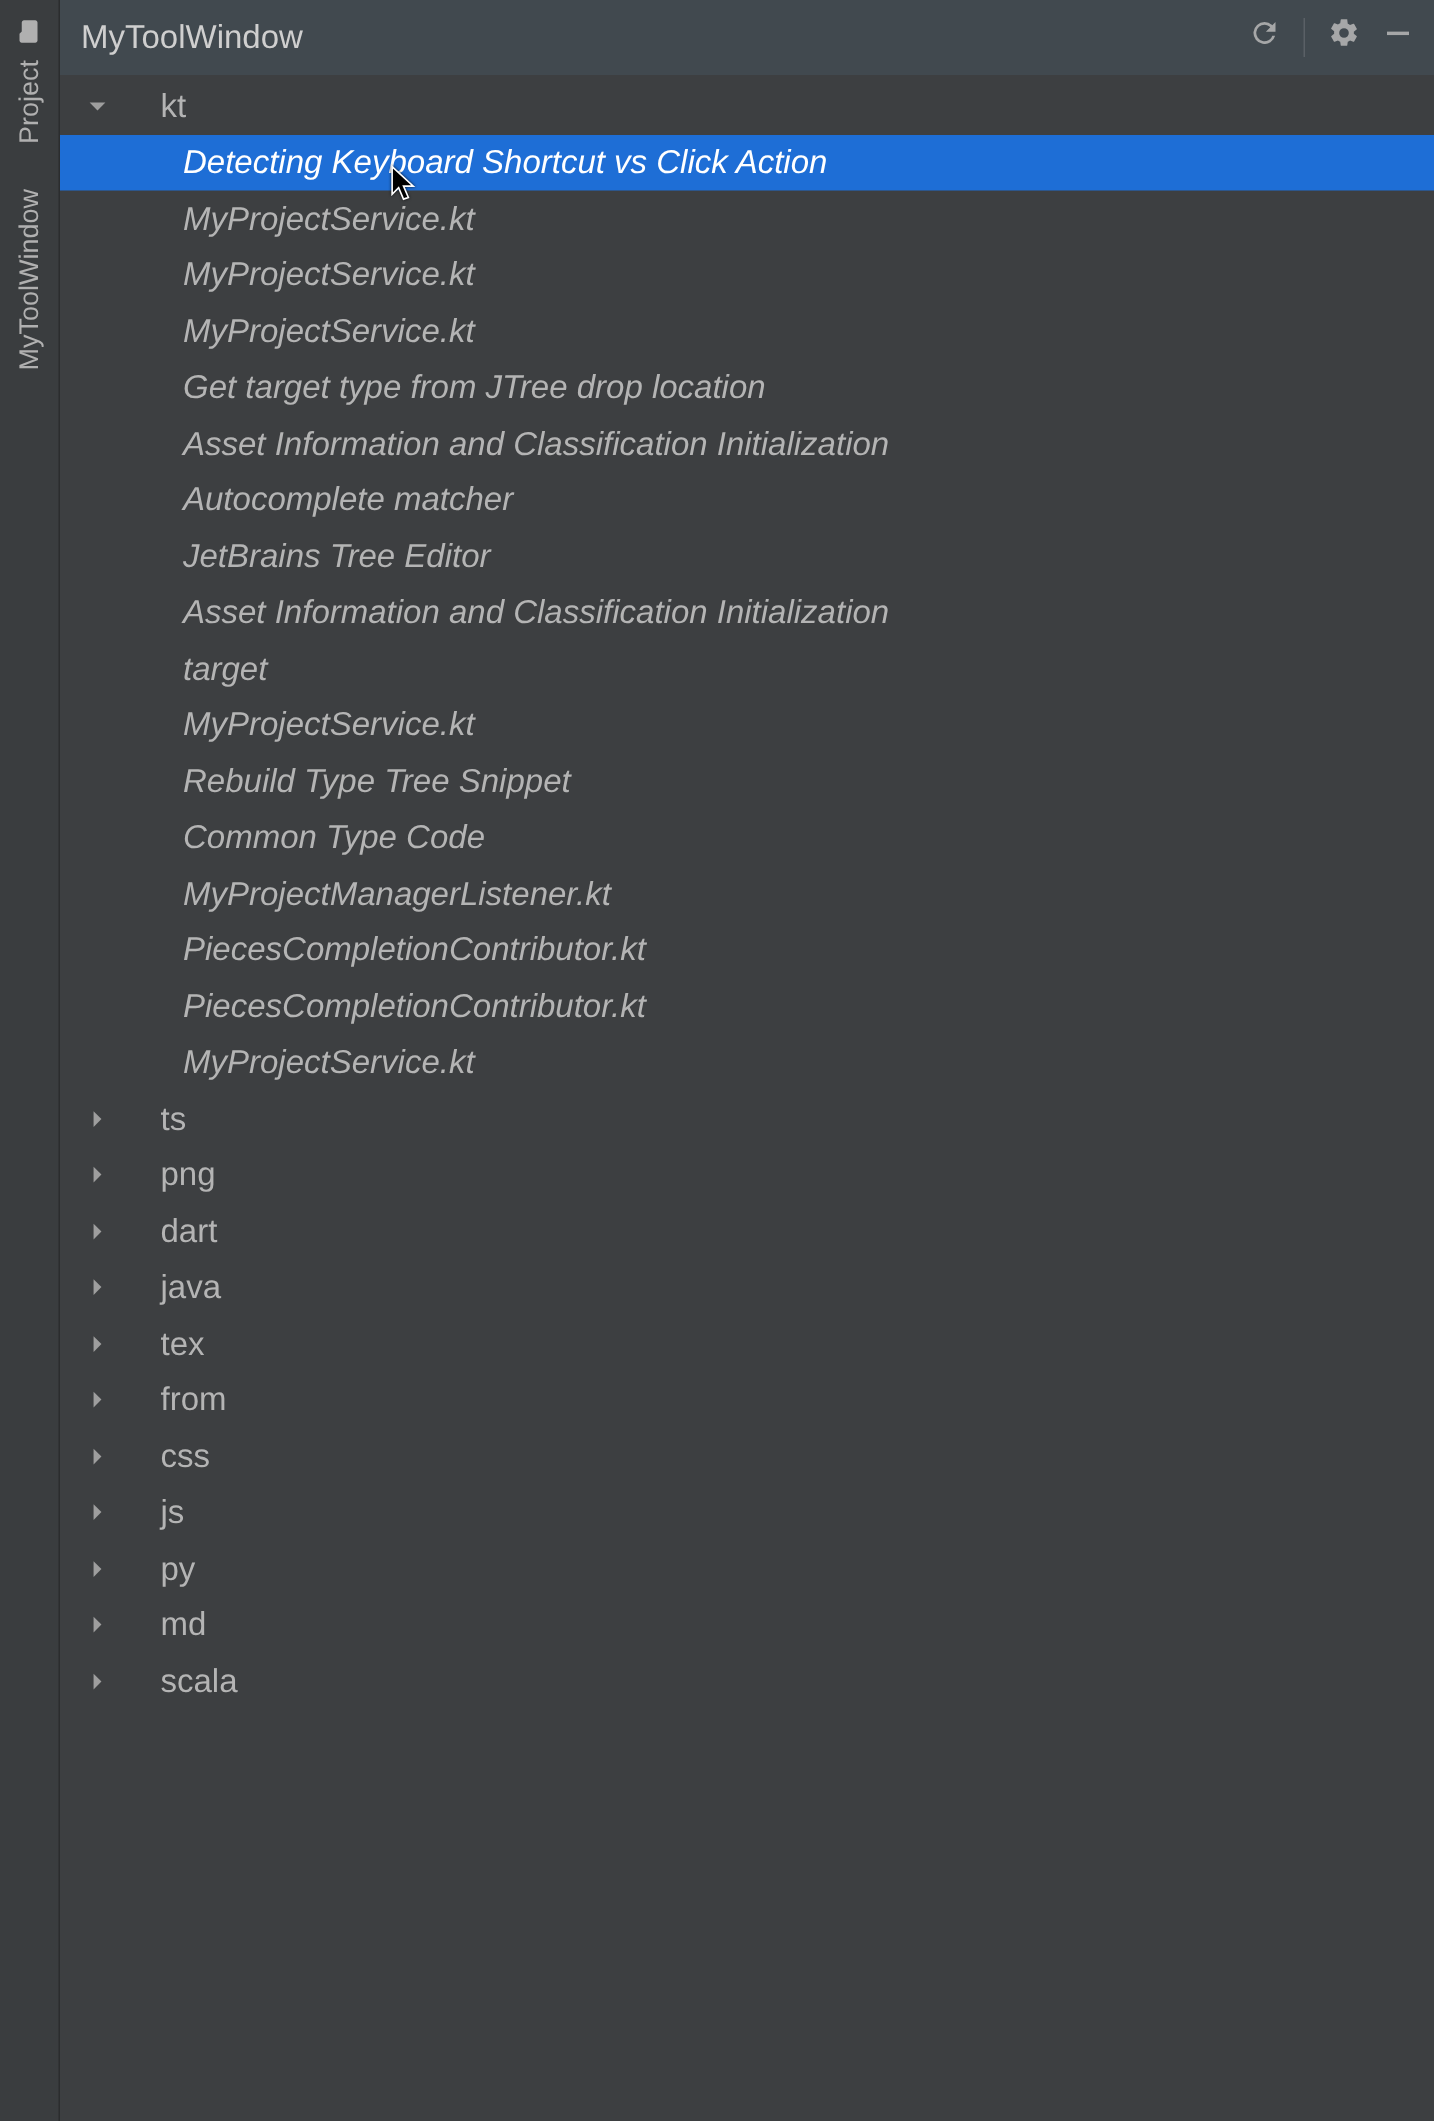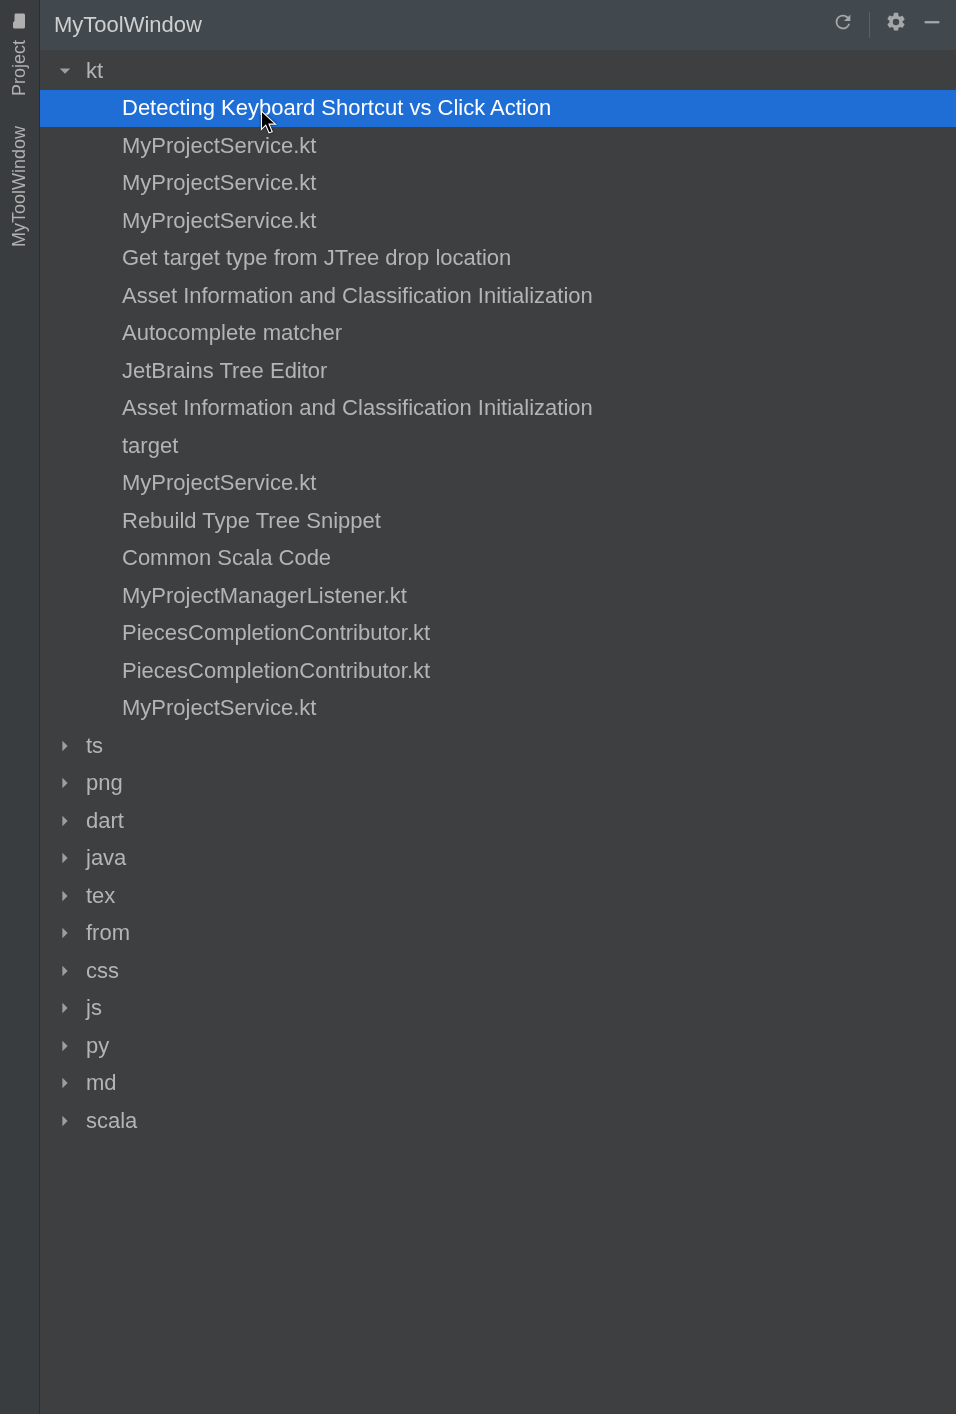--- a/index.html
+++ b/index.html
@@ -103,23 +103,25 @@
       color: #b4b4b4;
       cursor: pointer;
       padding-left: 14px;
       white-space: nowrap;
     }
     .tree-row.level0 {
       padding-left: 14px;
     }
     .tree-row.level1 {
       padding-left: 82px;
+      font-style: italic;
     }
     .tree-row.has-chevron.level0 {
       padding-left: 14px;
+      gap: 21px;
     }
     .tree-row.selected {
       background: #1e6ed6;
       color: #ffffff;
     }
     .chevron {
       width: 22px;
       height: 22px;
       display: inline-flex;
       align-items: center;
@@ -228,21 +230,21 @@
       <div class="tree-row level1">
         <span>target</span>
       </div>
       <div class="tree-row level1">
         <span>MyProjectService.kt</span>
       </div>
       <div class="tree-row level1">
         <span>Rebuild Type Tree Snippet</span>
       </div>
       <div class="tree-row level1">
-        <span>Common Scala Code</span>
+        <span>Common Type Code</span>
       </div>
       <div class="tree-row level1">
         <span>MyProjectManagerListener.kt</span>
       </div>
       <div class="tree-row level1">
         <span>PiecesCompletionContributor.kt</span>
       </div>
       <div class="tree-row level1">
         <span>PiecesCompletionContributor.kt</span>
       </div>

